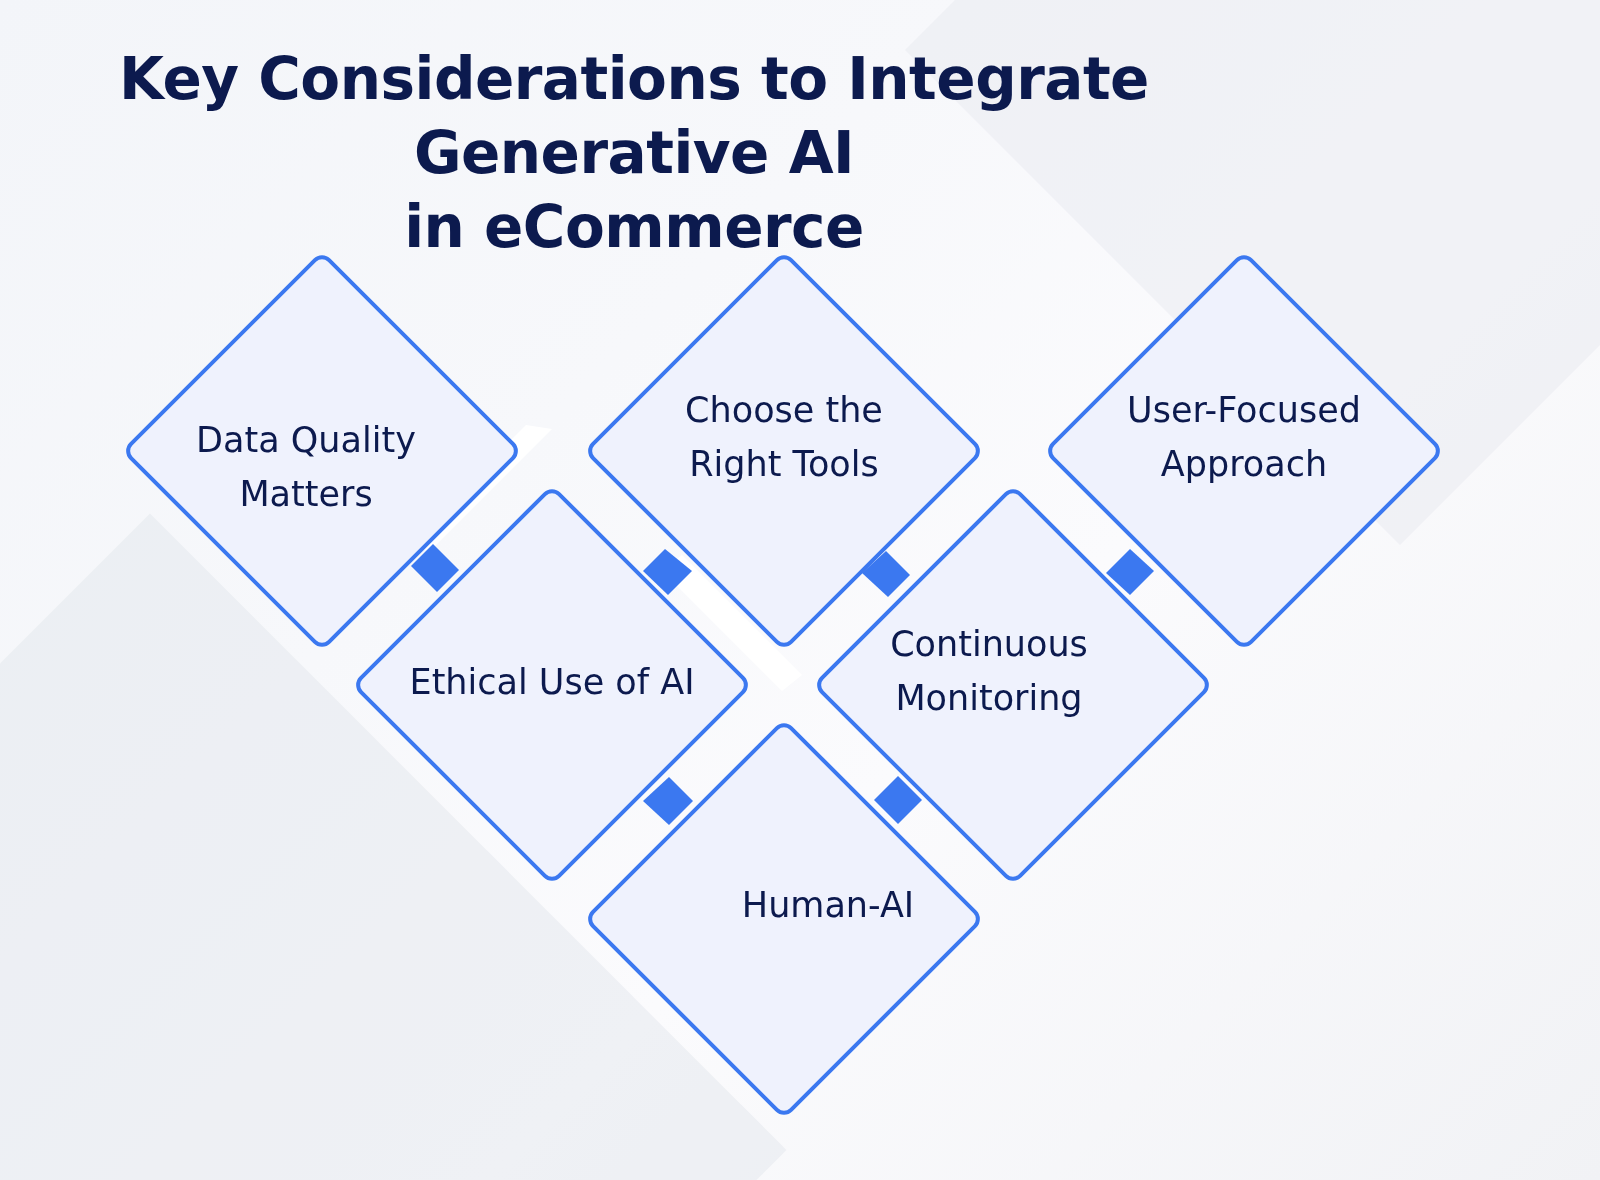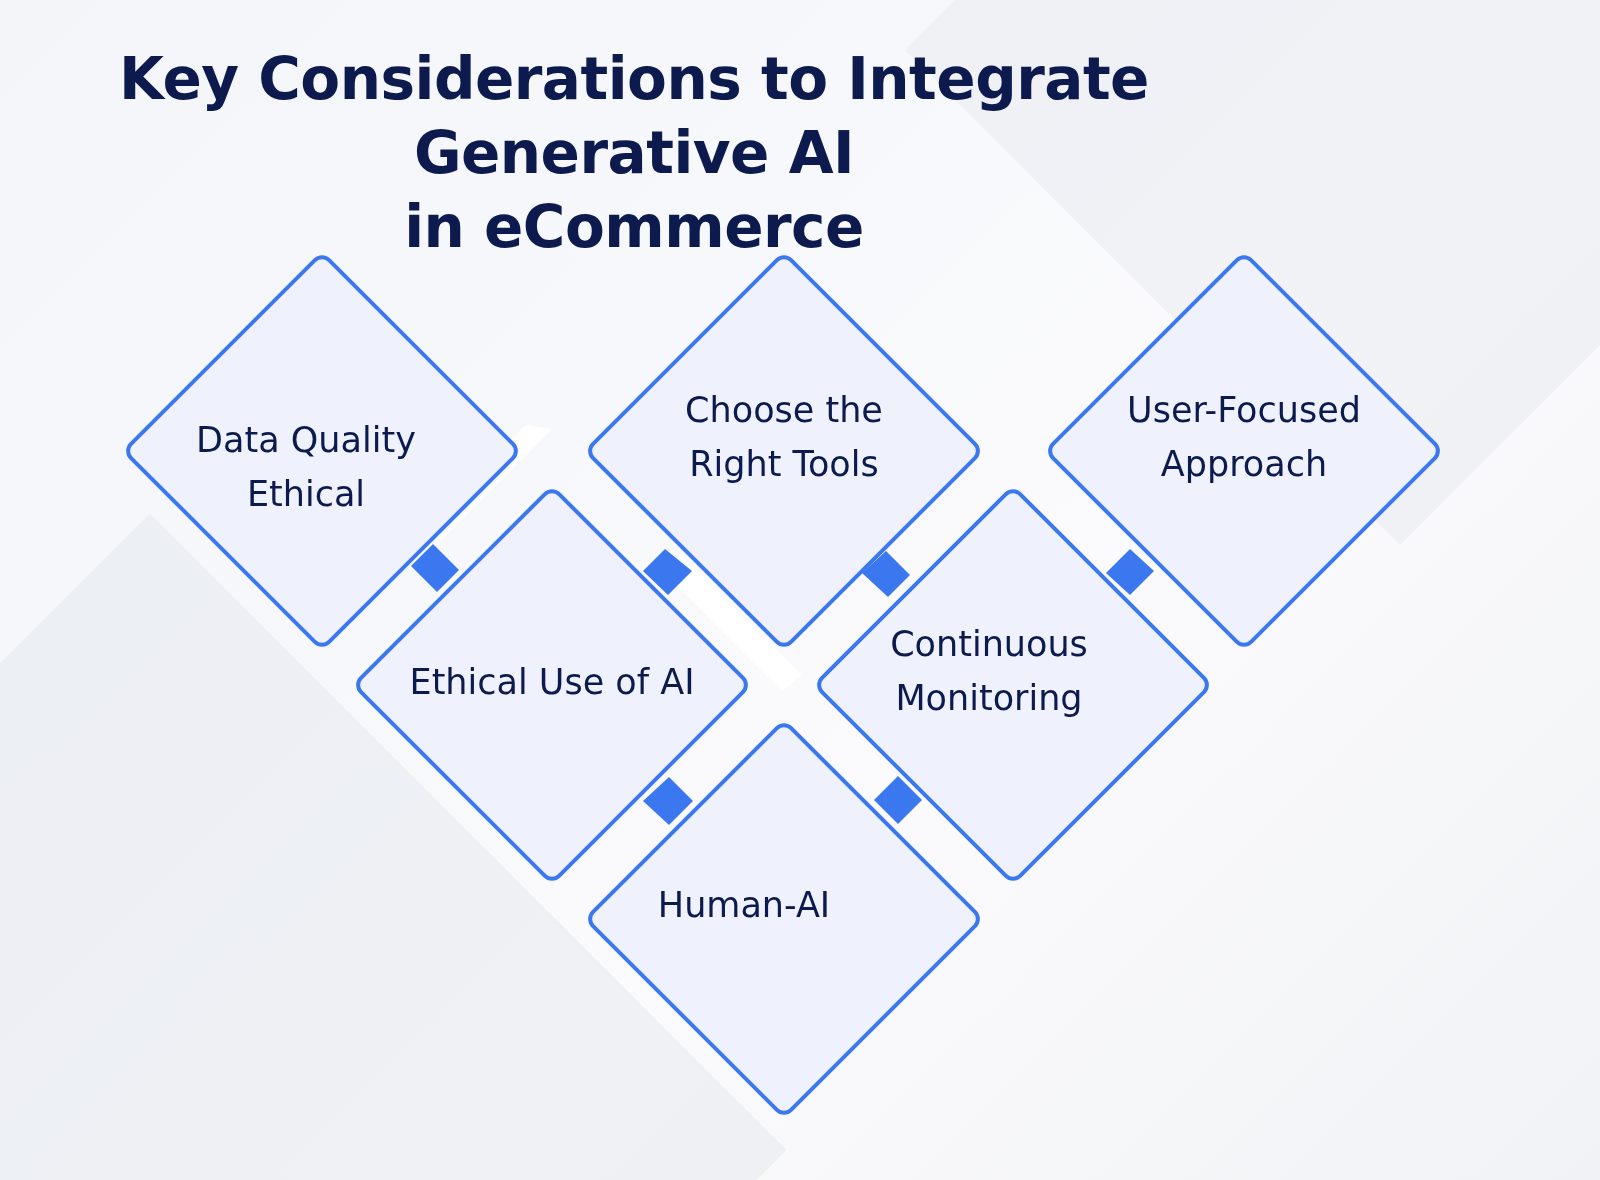--- a/index.html
+++ b/index.html
@@ -46,33 +46,33 @@
     <polygon points="862,573 886,551 910,575 888,597"></polygon>
     <polygon points="1106,573 1130,549 1154,571 1130,595"></polygon>
     <polygon points="643,801 669,777 693,801 669,825"></polygon>
     <polygon points="874,800 898,776 922,800 898,824"></polygon>
   </g>
   </svg>
 
 <div id="labels">
     <div class="label" style="left: 306px; top: 437px; margin-top: 30px;">
       <div>Data Quality</div>
-      <div>Ethical</div>
+      <div>Matters</div>
     </div>
     <div class="label" style="left: 784px; top: 437px;">
       <div>Choose the</div>
       <div>Right Tools</div>
     </div>
     <div class="label" style="left: 1244px; top: 437px;">
       <div>User-Focused</div>
       <div>Approach</div>
     </div>
     <div class="label" style="left: 552px; top: 682px;">
       <div>Ethical Use of AI</div>
     </div>
     <div class="label" style="left: 989px; top: 671px;">
       <div>Continuous</div>
       <div>Monitoring</div>
     </div>
-    <div class="label" style="left: 744px; top: 905px;">
+    <div class="label" style="left: 828px; top: 905px;">
       <div>Human-AI</div>
     </div>
   </div>
 
 </body></html>

